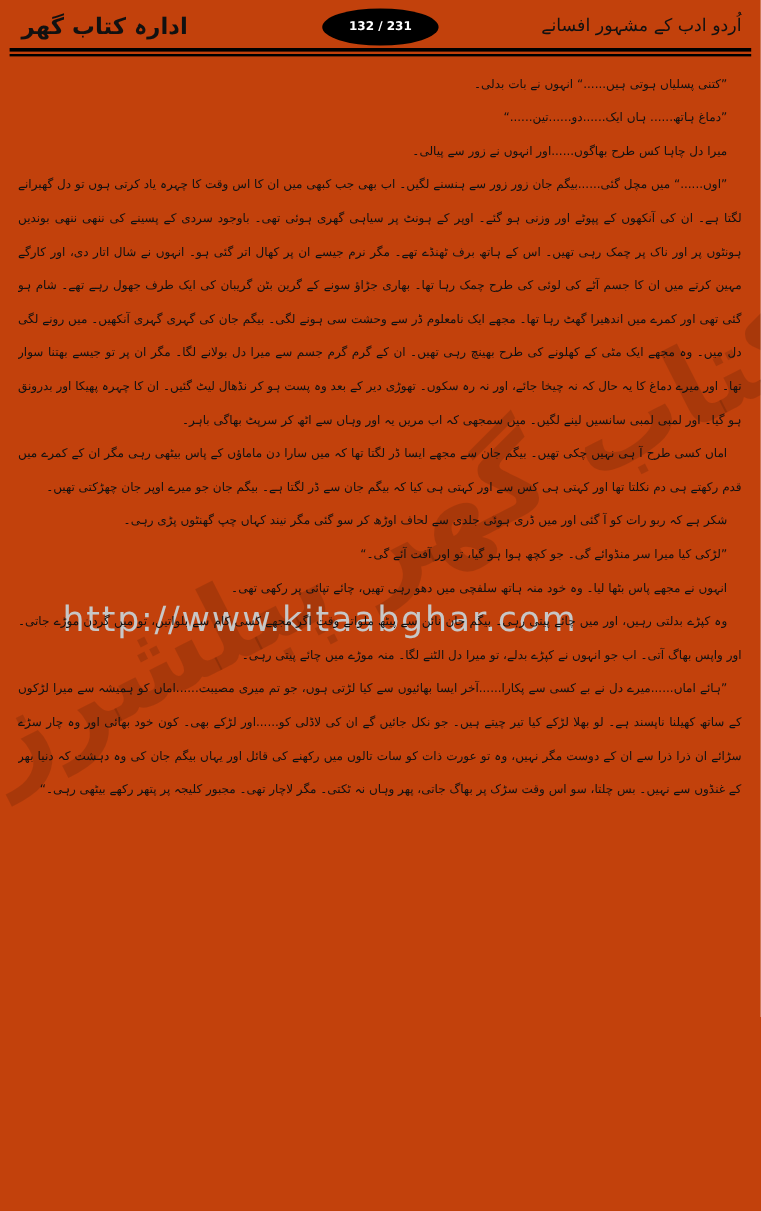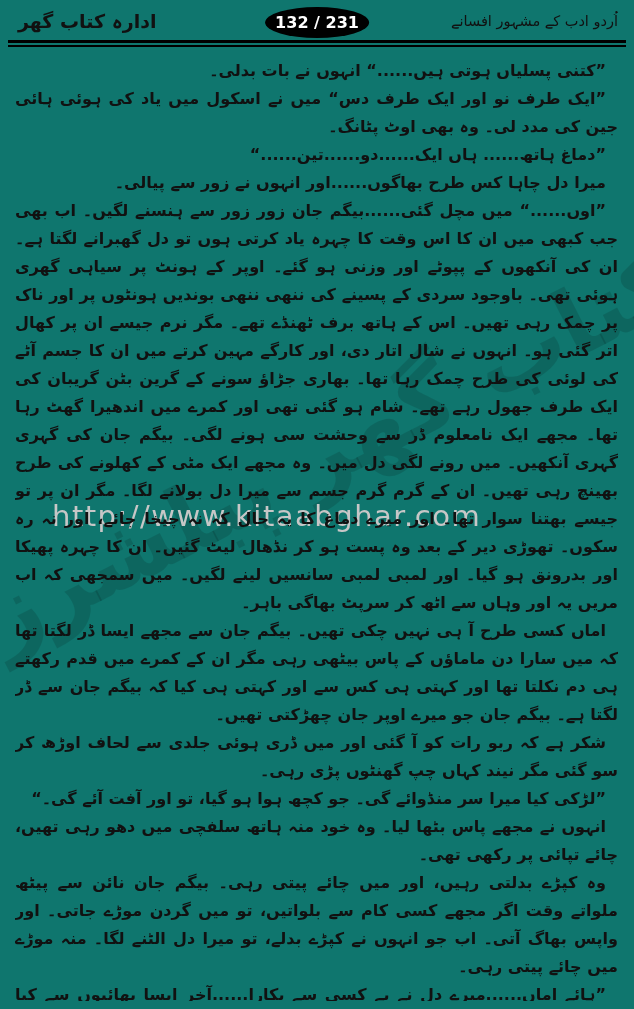--- a/index.html
+++ b/index.html
@@ -1,40 +1,40 @@
 <!DOCTYPE html>
 <html lang="ur"><head>
 <meta charset="utf-8">
 <style>
   html, body { margin: 0; padding: 0; background: #e8e8e8; }
   .page {
     position: relative;
     width: 634px;
     height: 1009px;
     margin: 0 auto;
-    background: #0f766e;
+    background: #c2410c;
     overflow: hidden;
     font-family: "DejaVu Sans", sans-serif;
     color: #111;
   }
   
   .header { position: absolute; top: 0; left: 0; right: 0; height: 44px; z-index: 2; }
   .publisher-logo {
     position: absolute; top: 10px; left: 18px;
     direction: rtl;
     font-size: 19px; font-weight: 700;
     letter-spacing: 0px;
     white-space: nowrap;
   }
   .page-badge {
     position: absolute; top: 7px; left: 50%;
     transform: translateX(-50%);
     min-width: 97px; height: 31px;
     background: #000; border-radius: 50%;
-    color: #fff; font-weight: 700; font-size: 16px;
+    color: #fff; font-weight: 700; font-size: 10px;
     display: flex; align-items: center; justify-content: center;
     direction: ltr;
     padding: 0 10px; box-sizing: border-box;
   }
   .book-title {
     position: absolute; top: 13px; right: 16px;
     direction: rtl;
     font-size: 14.5px;
     white-space: nowrap;
   }
@@ -66,45 +66,43 @@
     white-space: nowrap;
     pointer-events: none;
   }
   
   .content {
     position: absolute; top: 57px; left: 15px; right: 16px; bottom: 8px;
     z-index: 1;
     direction: rtl;
     text-align: justify;
     text-align-last: right;
-    font-size: 16px;
+    font-size: 10px;
     line-height: 28px;
     overflow: hidden;
-    font-weight: bold;
   }
   .content p { margin: 0; text-indent: 12px; }
 </style>
 </head>
 <body>
 
 <div class="page">
 
   <div class="header">
     <div class="publisher-logo">ادارہ کتاب گھر</div>
     <div class="page-badge">132 / 231</div>
     <div class="book-title">اُردو ادب کے مشہور افسانے</div>
   </div>
   <div class="header-rule"></div>
 
   <div class="wm-calligraphy">کتاب گھر پبلشرز</div>
   <div class="wm-url">http://www.kitaabghar.com</div>
 
   <div class="content">
     <p>”کتنی پسلیاں ہوتی ہیں......“ انہوں نے بات بدلی۔</p>
-    <p>”ایک طرف نو اور ایک طرف دس“ میں نے اسکول میں یاد کی ہوئی ہائی جین کی مدد لی۔ وہ بھی اوٹ پٹانگ۔</p>
     <p>”دماغ ہاتھ...... ہاں ایک......دو......تین......“</p>
     <p>میرا دل چاہا کس طرح بھاگوں......اور انہوں نے زور سے پیالی۔</p>
     <p>”اوں......“ میں مچل گئی......بیگم جان زور زور سے ہنسنے لگیں۔ اب بھی جب کبھی میں ان کا اس وقت کا چہرہ یاد کرتی ہوں تو دل گھبرانے لگتا ہے۔ ان کی آنکھوں کے پپوٹے اور وزنی ہو گئے۔ اوپر کے ہونٹ پر سیاہی گھری ہوئی تھی۔ باوجود سردی کے پسینے کی ننھی ننھی بوندیں ہونٹوں پر اور ناک پر چمک رہی تھیں۔ اس کے ہاتھ برف ٹھنڈے تھے۔ مگر نرم جیسے ان پر کھال اتر گئی ہو۔ انہوں نے شال اتار دی، اور کارگے مہین کرتے میں ان کا جسم آٹے کی لوئی کی طرح چمک رہا تھا۔ بھاری جڑاؤ سونے کے گرین بٹن گریبان کی ایک طرف جھول رہے تھے۔ شام ہو گئی تھی اور کمرے میں اندھیرا گھٹ رہا تھا۔ مجھے ایک نامعلوم ڈر سے وحشت سی ہونے لگی۔ بیگم جان کی گہری گہری آنکھیں۔ میں رونے لگی دل میں۔ وہ مجھے ایک مٹی کے کھلونے کی طرح بھینچ رہی تھیں۔ ان کے گرم گرم جسم سے میرا دل بولانے لگا۔ مگر ان پر تو جیسے بھتنا سوار تھا۔ اور میرے دماغ کا یہ حال کہ نہ چیخا جائے، اور نہ رہ سکوں۔ تھوڑی دیر کے بعد وہ پست ہو کر نڈھال لیٹ گئیں۔ ان کا چہرہ پھیکا اور بدرونق ہو گیا۔ اور لمبی لمبی سانسیں لینے لگیں۔ میں سمجھی کہ اب مریں یہ اور وہاں سے اٹھ کر سرپٹ بھاگی باہر۔</p>
     <p>اماں کسی طرح آ ہی نہیں چکی تھیں۔ بیگم جان سے مجھے ایسا ڈر لگتا تھا کہ میں سارا دن ماماؤں کے پاس بیٹھی رہی مگر ان کے کمرے میں قدم رکھتے ہی دم نکلتا تھا اور کہتی ہی کس سے اور کہتی ہی کیا کہ بیگم جان سے ڈر لگتا ہے۔ بیگم جان جو میرے اوپر جان چھڑکتی تھیں۔</p>
     <p>شکر ہے کہ ربو رات کو آ گئی اور میں ڈری ہوئی جلدی سے لحاف اوڑھ کر سو گئی مگر نیند کہاں چپ گھنٹوں پڑی رہی۔</p>
     <p>”لڑکی کیا میرا سر منڈوائے گی۔ جو کچھ ہوا ہو گیا، تو اور آفت آئے گی۔“</p>
     <p>انہوں نے مجھے پاس بٹھا لیا۔ وہ خود منہ ہاتھ سلفچی میں دھو رہی تھیں، چائے تپائی پر رکھی تھی۔</p>
     <p>وہ کپڑے بدلتی رہیں، اور میں چائے پیتی رہی۔ بیگم جان نائن سے پیٹھ ملواتے وقت اگر مجھے کسی کام سے بلواتیں، تو میں گردن موڑے جاتی۔ اور واپس بھاگ آتی۔ اب جو انہوں نے کپڑے بدلے، تو میرا دل الٹنے لگا۔ منہ موڑے میں چائے پیتی رہی۔</p>
     <p>”ہائے اماں......میرے دل نے بے کسی سے پکارا......آخر ایسا بھائیوں سے کیا لڑتی ہوں، جو تم میری مصیبت......اماں کو ہمیشہ سے میرا لڑکوں کے ساتھ کھیلنا ناپسند ہے۔ لو بھلا لڑکے کیا تیر چیتے ہیں۔ جو نکل جائیں گے ان کی لاڈلی کو......اور لڑکے بھی۔ کون خود بھائی اور وہ چار سڑے سڑائے ان ذرا ذرا سے ان کے دوست مگر نہیں، وہ تو عورت ذات کو سات تالوں میں رکھنے کی قائل اور یہاں بیگم جان کی وہ دہشت کہ دنیا بھر کے غنڈوں سے نہیں۔ بس چلتا، سو اس وقت سڑک پر بھاگ جاتی، پھر وہاں نہ ٹکتی۔ مگر لاچار تھی۔ مجبور کلیجہ پر پتھر رکھے بیٹھی رہی۔“</p>
 

